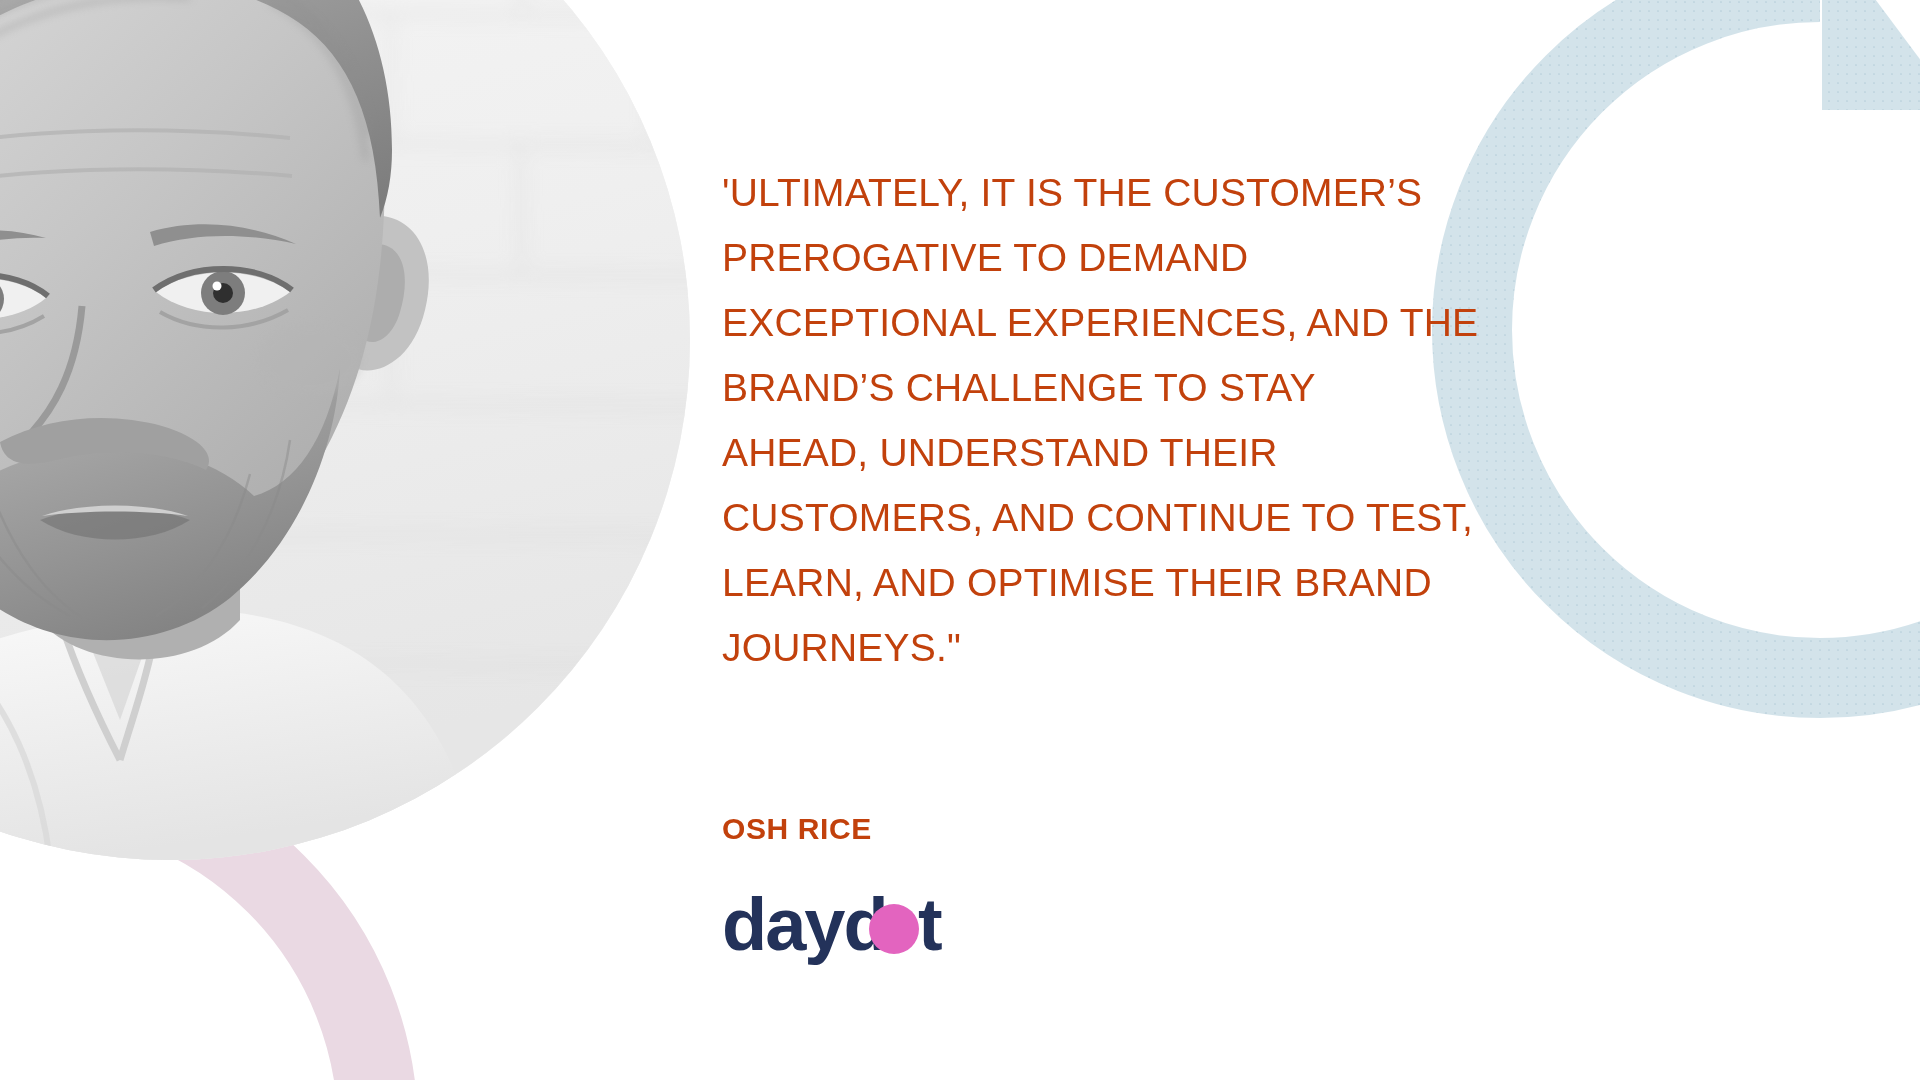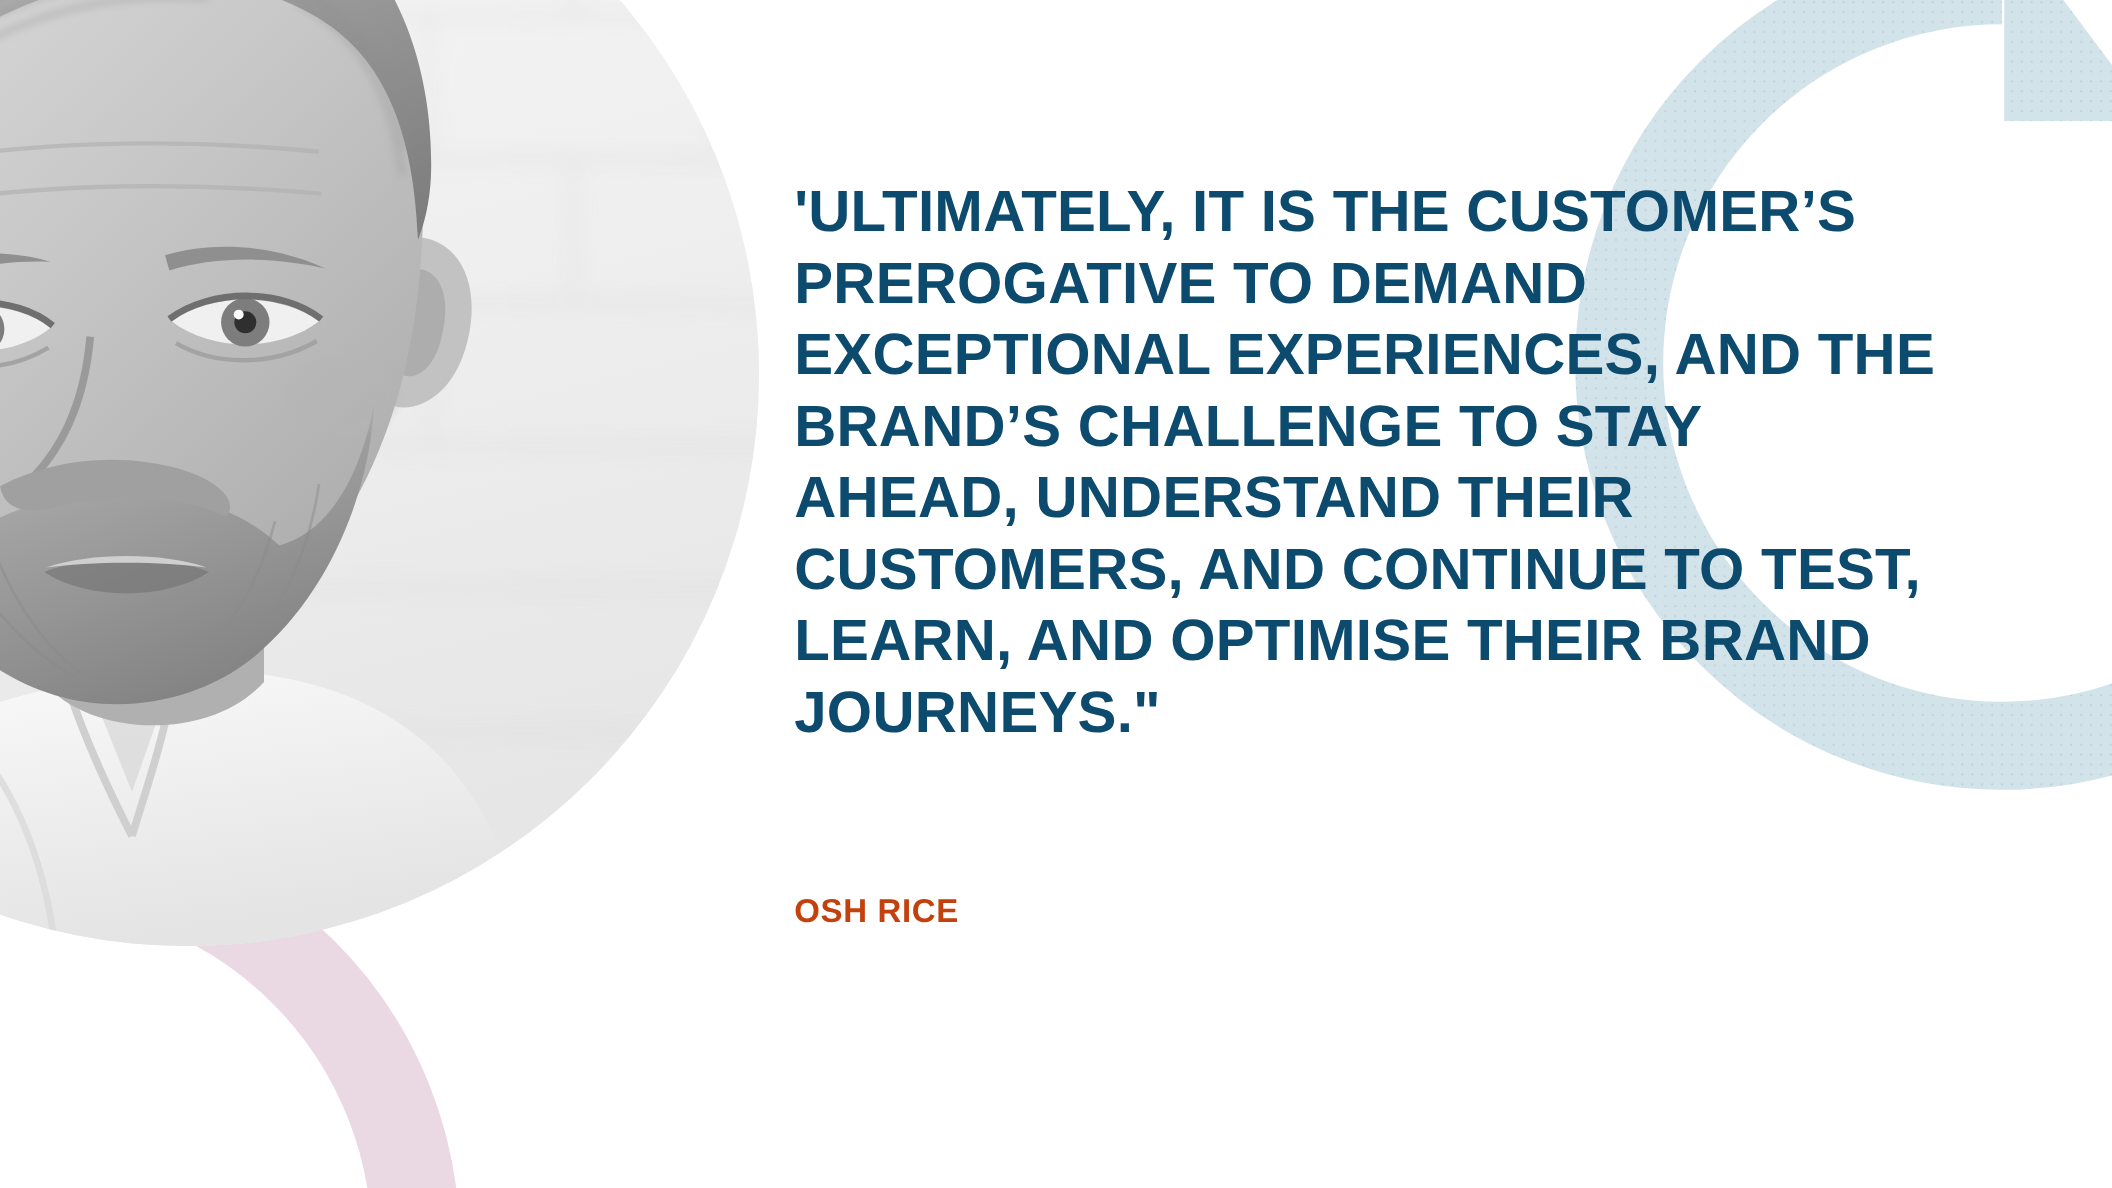--- a/index.html
+++ b/index.html
@@ -54,25 +54,25 @@
     height: 1080px;
   }
 
   .quote {
     position: absolute;
     left: 0;
     top: 160px;
     width: 1120px;
     margin: 0;
     font-family: "Liberation Sans Narrow", "Liberation Sans", sans-serif;
-    font-weight: bold;
-    font-size: 53px;
+    font-weight: normal;
+    font-size: 39px;
     line-height: 65px;
     letter-spacing: 0.2px;
-    color: #0c4a6e;
+    color: #c2410c;
     text-transform: uppercase;
     white-space: pre-line;
   }
 
   .attribution {
     position: absolute;
     left: 0;
     top: 812px;
     margin: 0;
     font-family: "Liberation Sans", sans-serif;
@@ -286,15 +286,24 @@
       <ellipse cx="660" cy="540" rx="52" ry="36" fill="#b5b5b5" opacity="0.4" filter="url(#soft)"></ellipse>
     </svg>
   </div>
 
   <div class="content">
 
     <blockquote class="quote"><span style="display: block;">'ULTIMATELY, IT IS THE CUSTOMER’S</span><span style="display: block;">PREROGATIVE TO DEMAND</span><span style="display: block;">EXCEPTIONAL EXPERIENCES, AND THE</span><span style="display: block;">BRAND’S CHALLENGE TO STAY</span><span style="display: block;">AHEAD, UNDERSTAND THEIR</span><span style="display: block;">CUSTOMERS, AND CONTINUE TO TEST,</span><span style="display: block;">LEARN, AND OPTIMISE THEIR BRAND</span><span style="display: block;">JOURNEYS."</span></blockquote>
 
     <p class="attribution">OSH RICE</p>
 
+    <div class="logo">
+      <svg viewBox="0 0 300 80" xmlns="http://www.w3.org/2000/svg">
+        <g fill="#23325a" font-family="Liberation Sans, sans-serif" font-size="74" font-weight="bold" letter-spacing="-2">
+          <text x="0" y="62">dayd</text>
+          <text x="196" y="62">t</text>
+        </g>
+        <circle cx="172" cy="41" r="25" fill="#e364bf"></circle>
+      </svg>
+    </div>
 
   </div>
 </div>
 
 </body></html>

